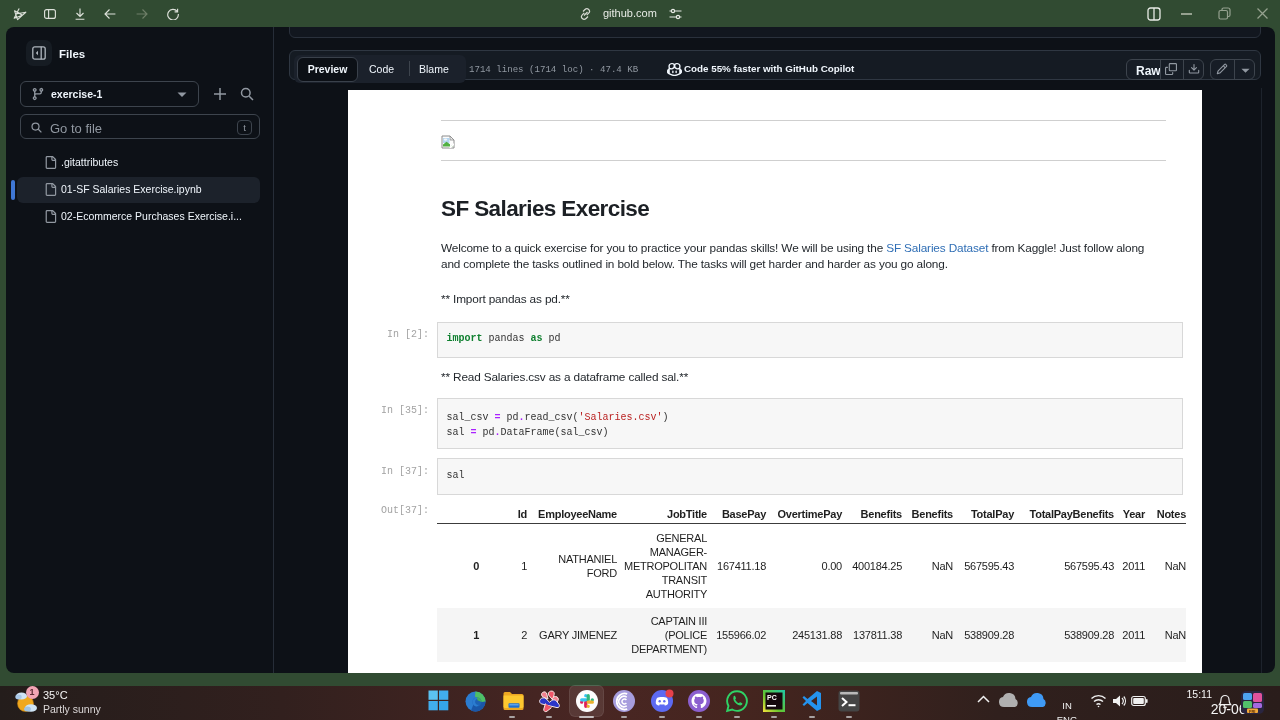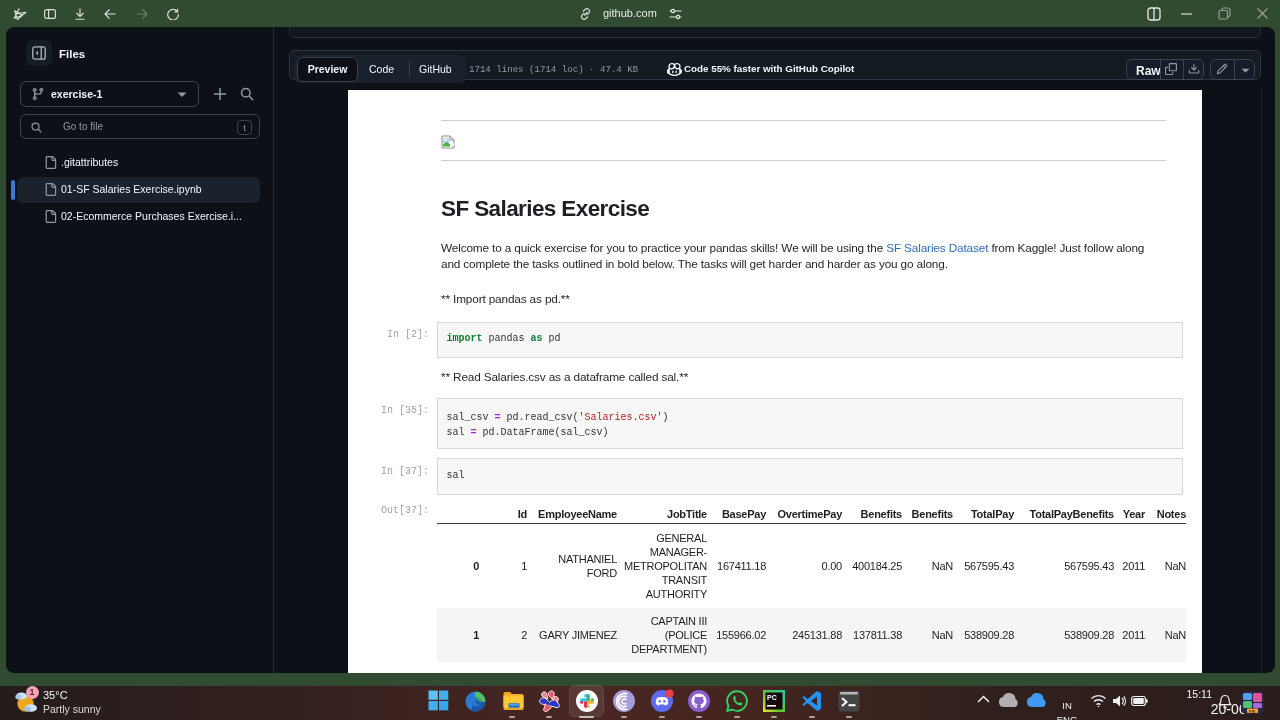--- a/index.html
+++ b/index.html
@@ -106,21 +106,21 @@
     <svg class="abs" style="left:233px;top:59px" width="16" height="16" viewBox="0 0 16 16" fill="none" stroke="#9198a1" stroke-width="1.5">
         <circle cx="6.8" cy="6.8" r="4.3"></circle>
         <line x1="10.2" y1="10.2" x2="14" y2="14"></line>
       </svg>
 
     <div class="abs" style="left:14px;top:87px;width:240px;height:25px;border:1px solid #3d444d;border-radius:6px;">
       <svg class="abs" style="left:9px;top:5.5px" width="13" height="13" viewBox="0 0 16 16" fill="none" stroke="#9198a1" stroke-width="1.5">
           <circle cx="6.8" cy="6.8" r="4.3"></circle>
           <line x1="10.2" y1="10.2" x2="14" y2="14"></line>
         </svg>
-      <div class="abs muted" style="left:42px;top:5.5px;font-size:10px;">Go to file</div>
+      <div class="abs muted" style="left:29px;top:5.5px;font-size:13px;">Go to file</div>
       <div class="abs muted" style="left:216px;top:4.5px;width:15px;height:15px;border:1px solid #3d444d;border-radius:4px;font-size:9.5px;text-align:center;line-height:13px;">t</div>
     </div>
 
     <svg class="abs" style="left:38px;top:129px" width="13" height="13" viewBox="0 0 16 16" fill="#9198a1">
         <path d="M2 1.75C2 .784 2.784 0 3.75 0h6.586c.464 0 .909.184 1.237.513l2.914 2.914c.329.328.513.773.513 1.237v9.586A1.75 1.75 0 0 1 13.25 16h-9.5A1.75 1.75 0 0 1 2 14.25Zm1.75-.25a.25.25 0 0 0-.25.25v12.5c0 .138.112.25.25.25h9.5a.25.25 0 0 0 .25-.25V6h-2.75A1.75 1.75 0 0 1 9 4.25V1.5Zm6.75.062V4.25c0 .138.112.25.25.25h2.688l-.011-.013-2.914-2.914-.013-.011Z"></path>
       </svg>
     <div class="abs ghtxt" style="left:55px;top:129px;font-size:10.5px;">.gitattributes</div>
 
     <div class="abs" style="left:11px;top:150px;width:243px;height:26px;background:#1c222b;border-radius:6px;"></div>
     <div class="abs" style="left:5px;top:153px;width:4px;height:20px;background:#3f77d4;border-radius:2px;"></div>
@@ -138,21 +138,21 @@
   <div id="main">
 
     <div class="abs" style="left:15px;top:-16px;width:972px;height:26.5px;background:#12171f;border:1px solid #2a313c;border-radius:6px;"></div>
 
     <div class="abs" style="left:15px;top:23.4px;width:972px;height:30px;background:#151b23;border:1px solid #2f3742;border-radius:6px;">
 
       <div class="abs" style="left:3.5px;top:4px;width:172px;height:28px;background:#1b212b;border-radius:6px;"></div>
       <div class="abs" style="left:7px;top:6px;width:61px;height:25px;background:#0c1016;border:1px solid #3a414b;border-radius:6px;font-size:10.5px;font-weight:bold;color:#f0f6fc;text-align:center;line-height:23px;">Preview</div>
       <div class="abs ghtxt" style="left:79px;top:12px;font-size:10.5px;">Code</div>
       <div class="abs" style="left:119px;top:10px;width:1px;height:15px;background:#3d444d;"></div>
-      <div class="abs ghtxt" style="left:129px;top:12px;font-size:10.5px;">GitHub</div>
+      <div class="abs ghtxt" style="left:129px;top:12px;font-size:10.5px;">Blame</div>
 
       <div class="abs muted" style="left:179px;top:13px;font-size:9.1px;font-family:'Liberation Mono',monospace;">1714 lines (1714 loc) · 47.4 KB</div>
 
       <svg class="abs" style="left:377px;top:11px" width="15" height="15" viewBox="0 0 16 16" fill="#f0f6fc">
         <path d="M7.998 15.035c-4.562 0-7.873-2.914-7.998-3.749V9.338c.085-.628.677-1.686 1.588-2.065.013-.07.024-.143.036-.218.029-.183.06-.384.126-.612-.201-.508-.254-1.084-.254-1.656 0-.87.128-1.769.693-2.484.579-.733 1.494-1.124 2.724-1.261 1.206-.134 2.262.034 2.944.765.05.053.096.108.139.165.044-.057.094-.112.143-.165.682-.731 1.738-.899 2.944-.765 1.23.137 2.145.528 2.724 1.261.566.715.693 1.614.693 2.484 0 .572-.053 1.148-.254 1.656.066.228.098.429.126.612.012.076.024.148.037.218.924.385 1.522 1.471 1.591 2.095v1.872c0 .766-3.351 3.795-8.002 3.795Zm0-1.485c2.28 0 4.584-1.11 5.002-1.433V7.862l-.023-.116c-.49.21-1.075.291-1.727.291-1.146 0-2.059-.327-2.71-.991A3.222 3.222 0 0 1 8 6.303a3.24 3.24 0 0 1-.544.743c-.65.664-1.563.991-2.71.991-.652 0-1.236-.081-1.727-.291l-.023.116v4.255c.419.323 2.722 1.433 5.002 1.433ZM6.762 2.83c-.193-.206-.637-.413-1.682-.297-1.019.113-1.479.404-1.713.7-.247.312-.369.789-.369 1.554 0 .793.129 1.171.308 1.371.162.181.519.379 1.442.379.853 0 1.339-.235 1.638-.54.315-.322.527-.827.617-1.553.117-.935-.037-1.395-.241-1.614Zm4.155-.297c-1.044-.116-1.488.091-1.681.297-.204.219-.359.679-.242 1.614.091.726.303 1.231.618 1.553.299.305.784.54 1.638.54.922 0 1.28-.198 1.442-.379.179-.2.308-.578.308-1.371 0-.765-.123-1.242-.37-1.554-.233-.296-.693-.587-1.713-.7Z"></path>
         <path d="M6.25 9.037a.75.75 0 0 1 .75.75v1.501a.75.75 0 0 1-1.5 0V9.787a.75.75 0 0 1 .75-.75Zm4.25.75v1.501a.75.75 0 0 1-1.5 0V9.787a.75.75 0 0 1 1.5 0Z"></path>
       </svg>
       <div class="abs" style="left:394px;top:12px;font-size:9.8px;font-weight:bold;color:#f0f6fc;">Code 55% faster with GitHub Copilot</div>
 
       <div class="abs" style="left:836px;top:7.6px;width:78px;height:21.5px;border:1px solid #3d444d;border-radius:6px;background:#171d26;">

